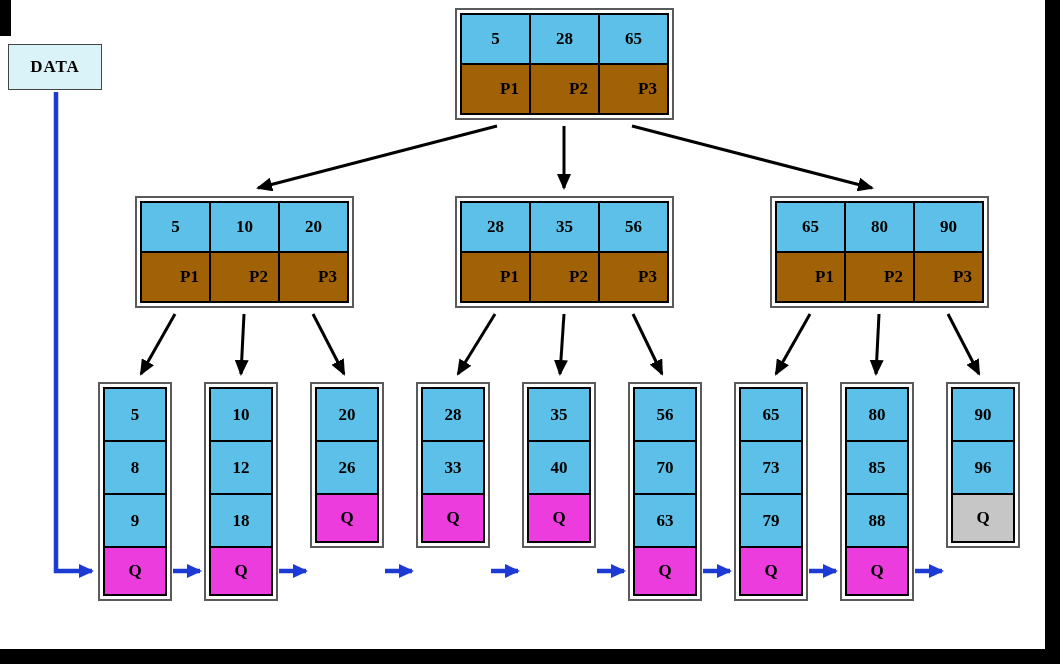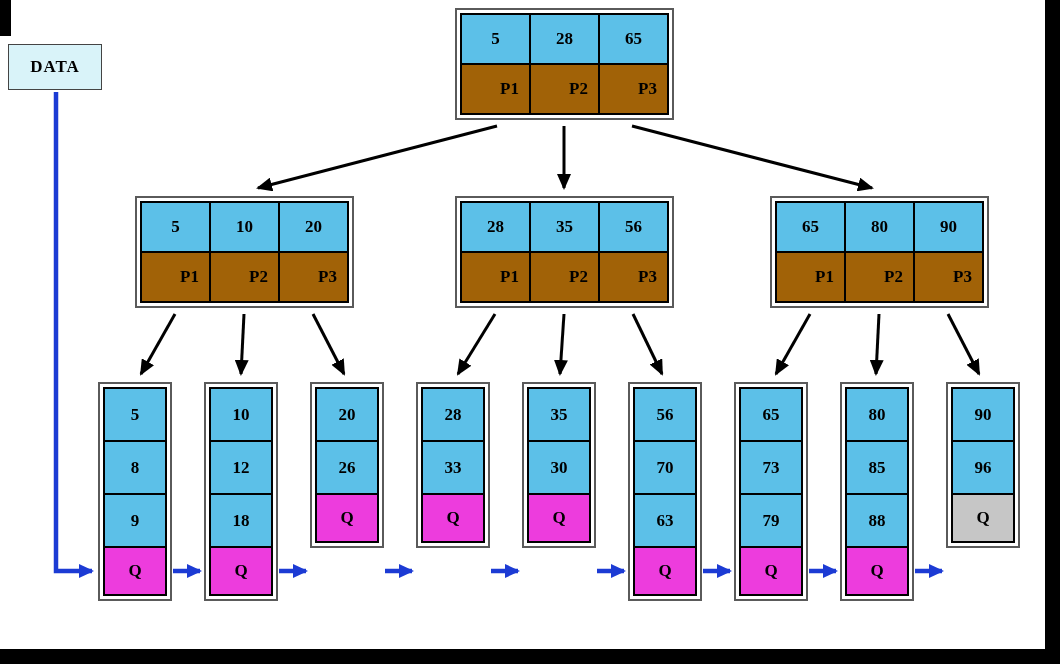--- a/index.html
+++ b/index.html
@@ -124,21 +124,21 @@
     <div class="cell key">26</div>
     <div class="cell queue">Q</div>
   </div>
   <div class="leaf" style="left:416px;">
     <div class="cell key">28</div>
     <div class="cell key">33</div>
     <div class="cell queue">Q</div>
   </div>
   <div class="leaf" style="left:522px;">
     <div class="cell key">35</div>
-    <div class="cell key">30</div>
+    <div class="cell key">40</div>
     <div class="cell queue">Q</div>
   </div>
   <div class="leaf" style="left:628px;">
     <div class="cell key">56</div>
     <div class="cell key">70</div>
     <div class="cell key">63</div>
     <div class="cell queue">Q</div>
   </div>
   <div class="leaf" style="left:734px;">
     <div class="cell key">65</div>

